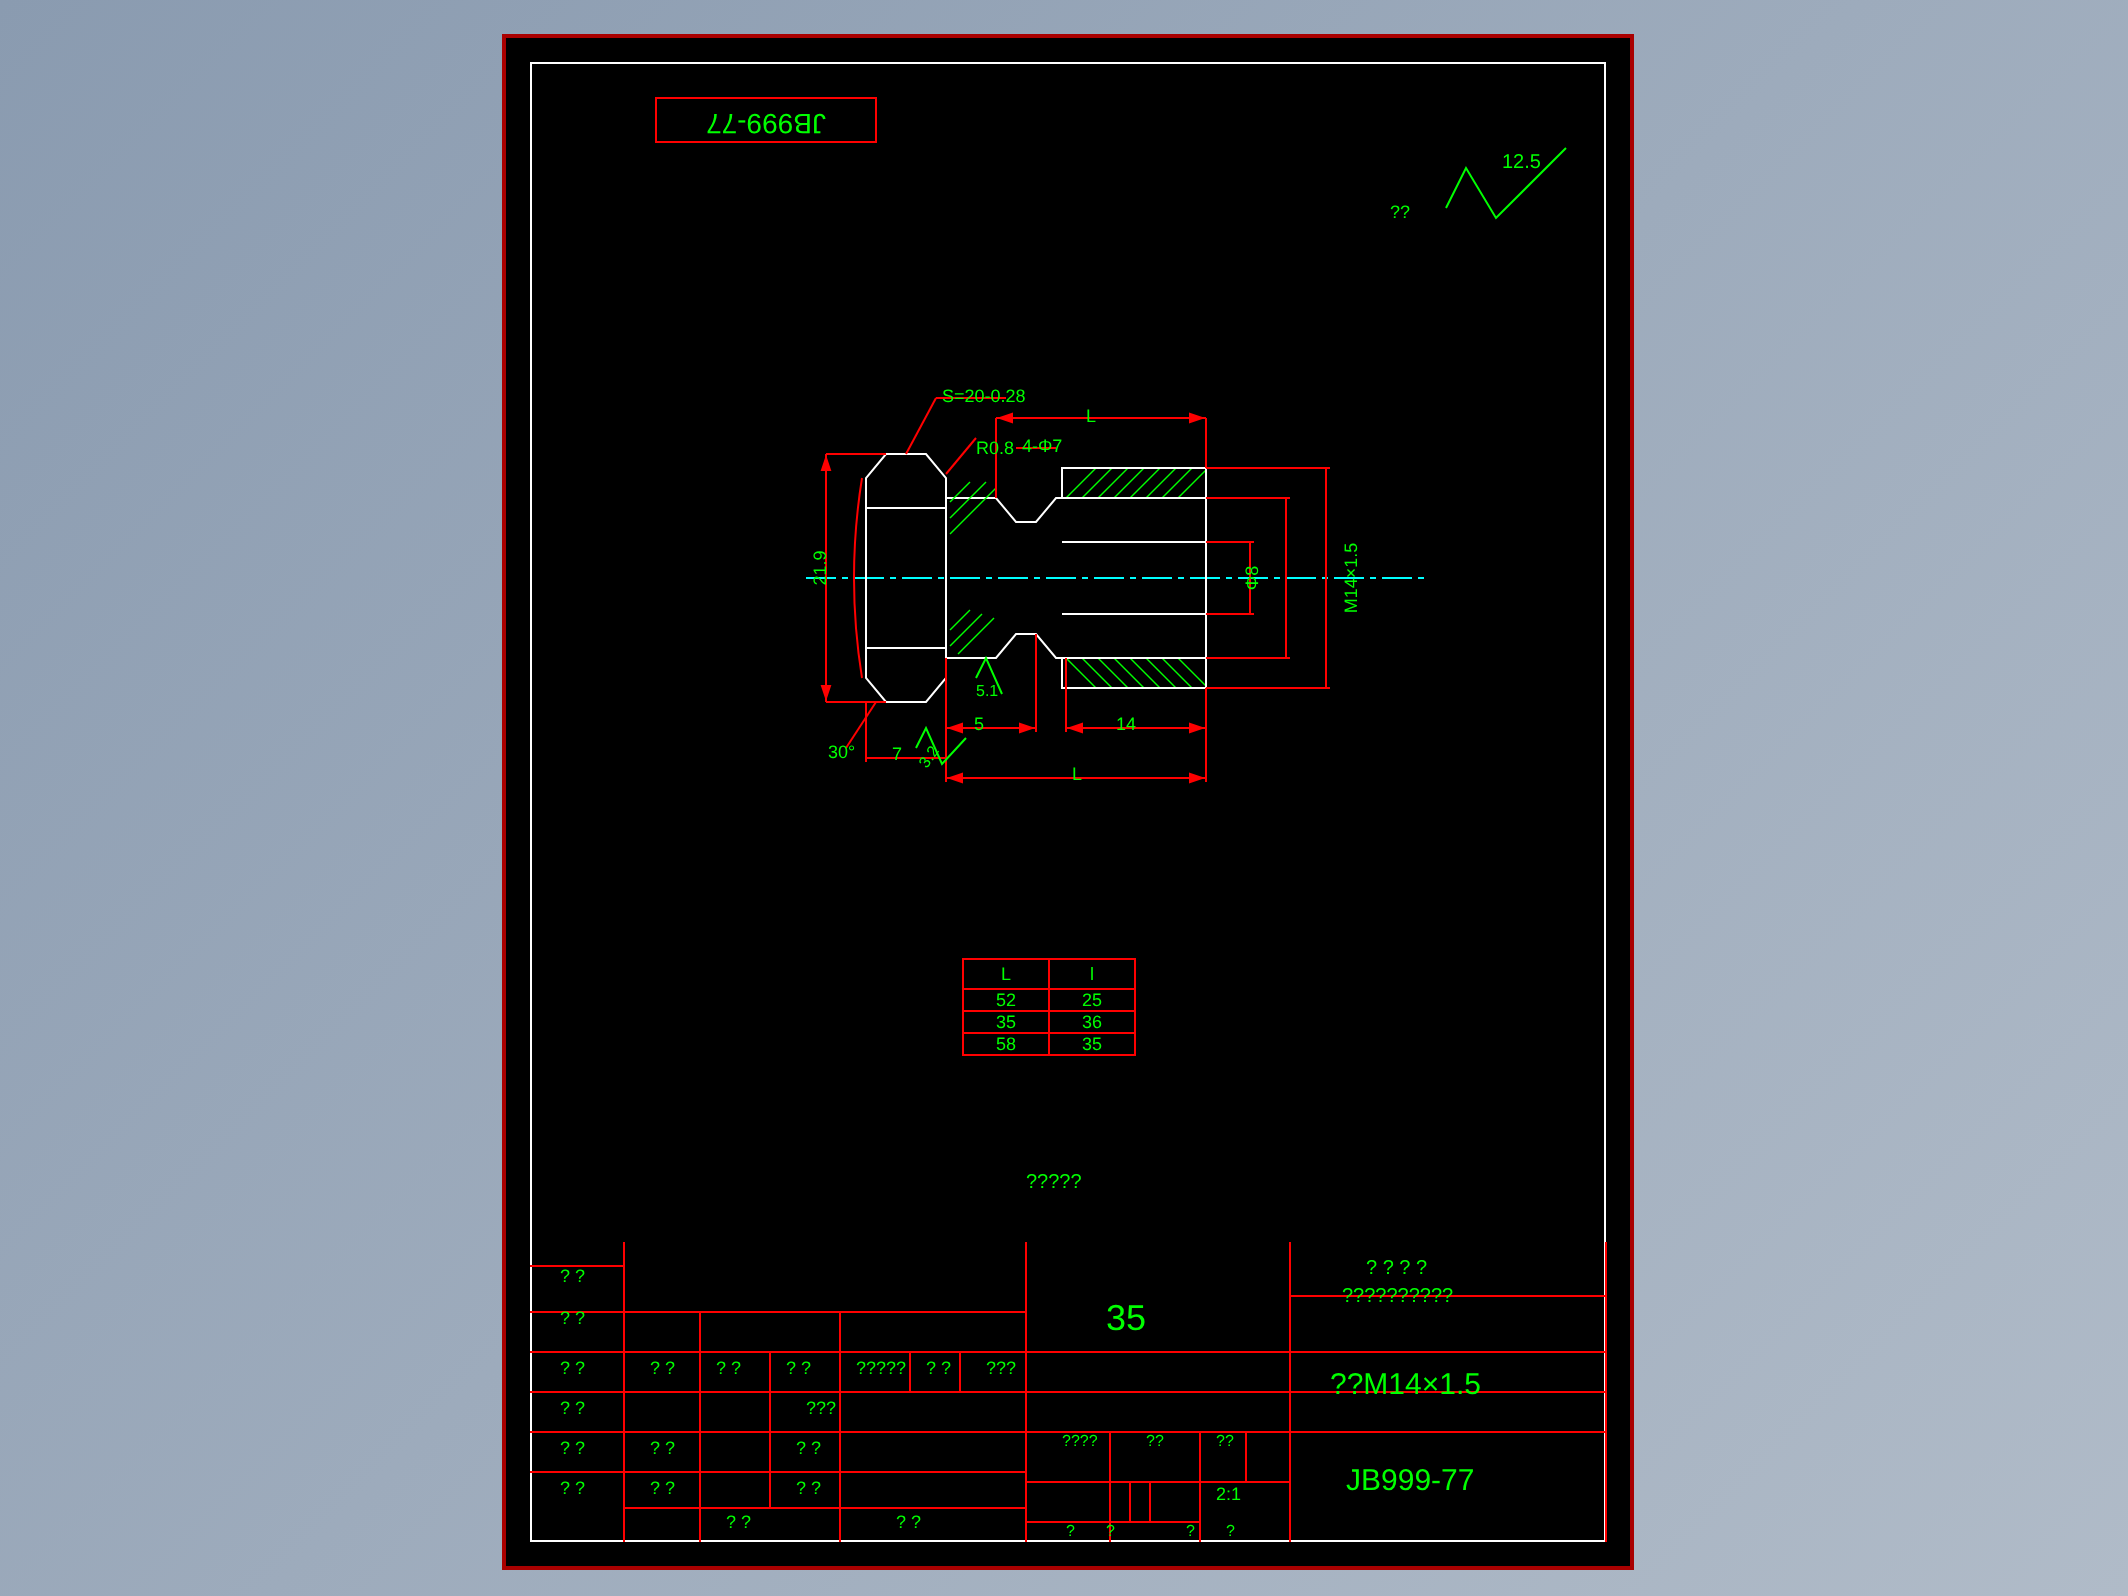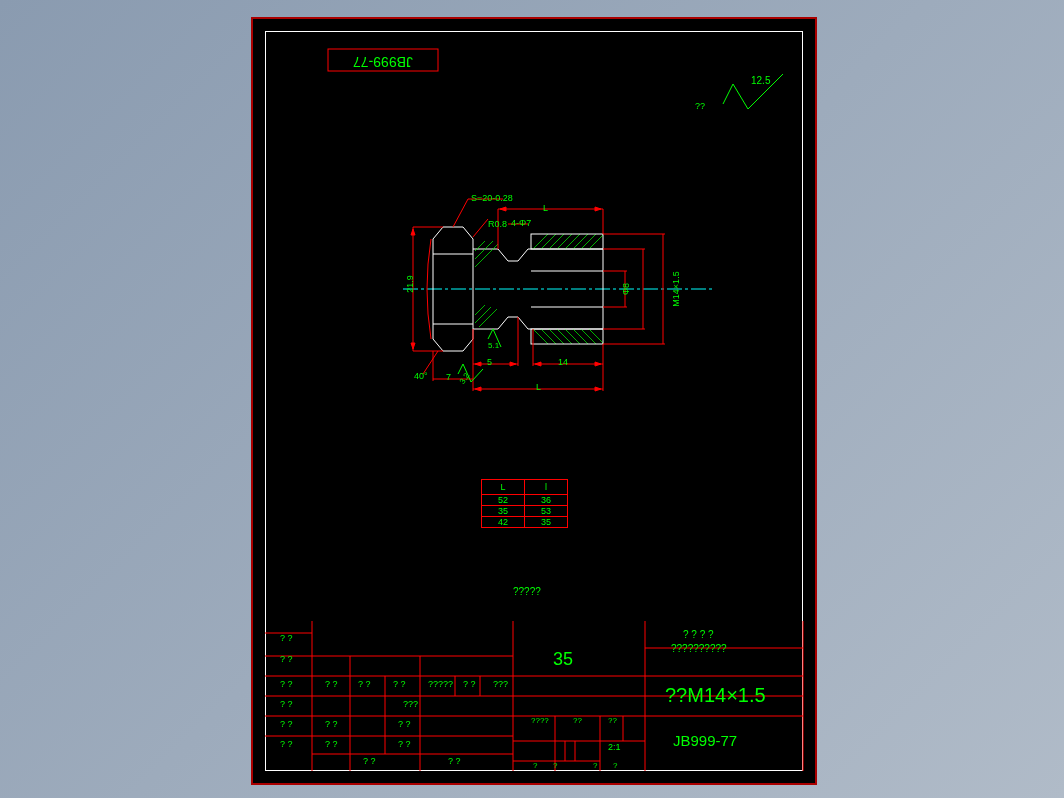--- a/index.html
+++ b/index.html
@@ -123,48 +123,48 @@
 
 <line x1="50" y1="48" x2="65" y2="20" stroke="#f00"></line>
         <line x1="65" y1="20" x2="100" y2="20" stroke="#f00"></line>
 
 <line x1="70" y1="58" x2="85" y2="40" stroke="#f00"></line>
 </svg>
 
 <div class="txt" style="left:218px;top:174px">S=20-0.28</div>
 <div class="txt" style="left:235px;top:200px">R0.8</div>
 <div class="txt" style="left:148px;top:260px;transform:rotate(-90deg)">21.9</div>
-<div class="txt" style="left:161px;top:352px">40°</div>
+<div class="txt" style="left:161px;top:352px">30°</div>
 <div class="txt" style="left:206px;top:355px;transform:rotate(-55deg);font-size:8px">3.2</div>
 <div class="txt" style="left:235px;top:322px;font-size:8px">5.1</div>
 <div class="txt" style="left:234px;top:338px">5</div>
 <div class="txt" style="left:193px;top:353px">7</div>
 <div class="txt" style="left:290px;top:184px">L</div>
 <div class="txt" style="left:283px;top:363px">L</div>
 <div class="txt" style="left:305px;top:338px">14</div>
 <div class="txt" style="left:258px;top:199px">4-Φ7</div>
 <div class="txt" style="left:367px;top:265px;transform:rotate(-90deg)">Φ8</div>
 <div class="txt" style="left:405px;top:265px;transform:rotate(-90deg)">M14×1.5</div>
 
 <table class="tb" style="left:228px;top:460px">
 <tbody>
           <tr>
             <td style="width:42px;height:14px">L</td>
             <td style="width:42px">l</td>
           </tr>
 <tr>
             <td>52</td>
-            <td>36</td>
+            <td>25</td>
           </tr>
 <tr>
             <td>35</td>
-            <td>53</td>
+            <td>36</td>
           </tr>
 <tr>
-            <td>42</td>
+            <td>58</td>
             <td>35</td>
           </tr>
 </tbody>
       </table>
 
 <div class="txt" style="left:260px;top:567px;font-size:10px">?????</div>
 
 <svg style="left:12px;bottom:12px" width="538" height="150">
 <g stroke="#f00" fill="none" stroke-width="1">
 <line x1="0" y1="12" x2="47" y2="12"></line>
@@ -217,17 +217,17 @@
 <div class="txt" style="left:278px;top:697px;font-size:8px">????</div>
 <div class="txt" style="left:320px;top:697px;font-size:8px">??</div>
 <div class="txt" style="left:355px;top:697px;font-size:8px">??</div>
 <div class="txt" style="left:355px;top:723px;font-size:9px">2:1</div>
 <div class="txt" style="left:280px;top:742px;font-size:8px">?</div>
 <div class="txt" style="left:300px;top:742px;font-size:8px">?</div>
 <div class="txt" style="left:340px;top:742px;font-size:8px">?</div>
 <div class="txt" style="left:360px;top:742px;font-size:8px">?</div>
 <div class="txt" style="left:430px;top:610px;font-size:10px">? ? ? ?</div>
 <div class="txt" style="left:418px;top:624px;font-size:10px">??????????</div>
-<div class="txt" style="left:412px;top:665px;font-size:20px">??M14×1.5</div>
+<div class="txt" style="left:412px;top:665px;font-size:15px">??M14×1.5</div>
 <div class="txt" style="left:420px;top:713px;font-size:15px">JB999-77</div>
 
 </div>
 </div>
 
 </body></html>

